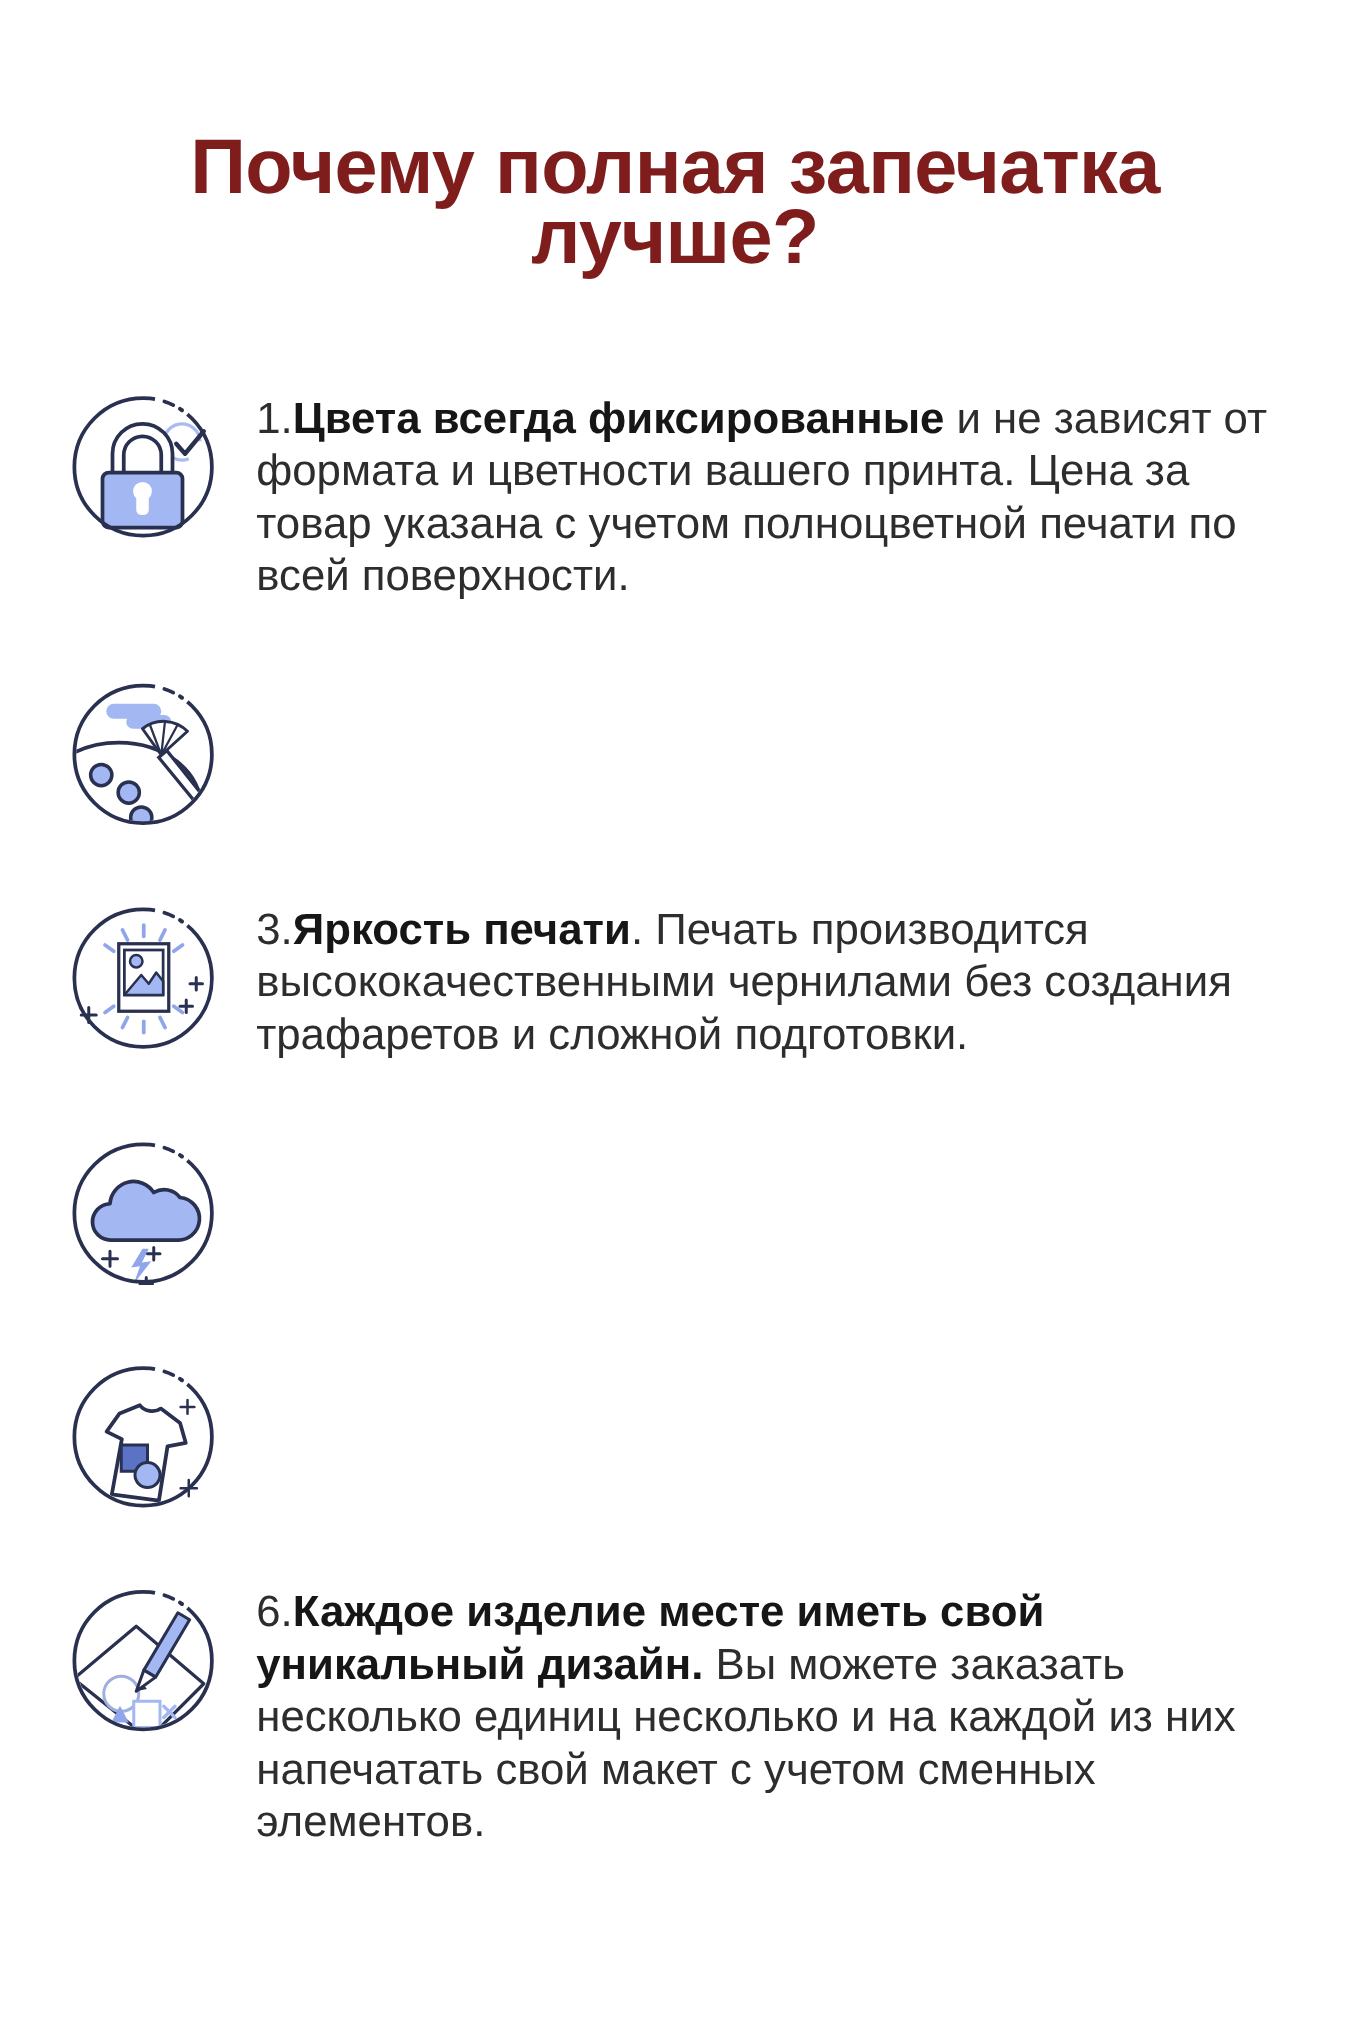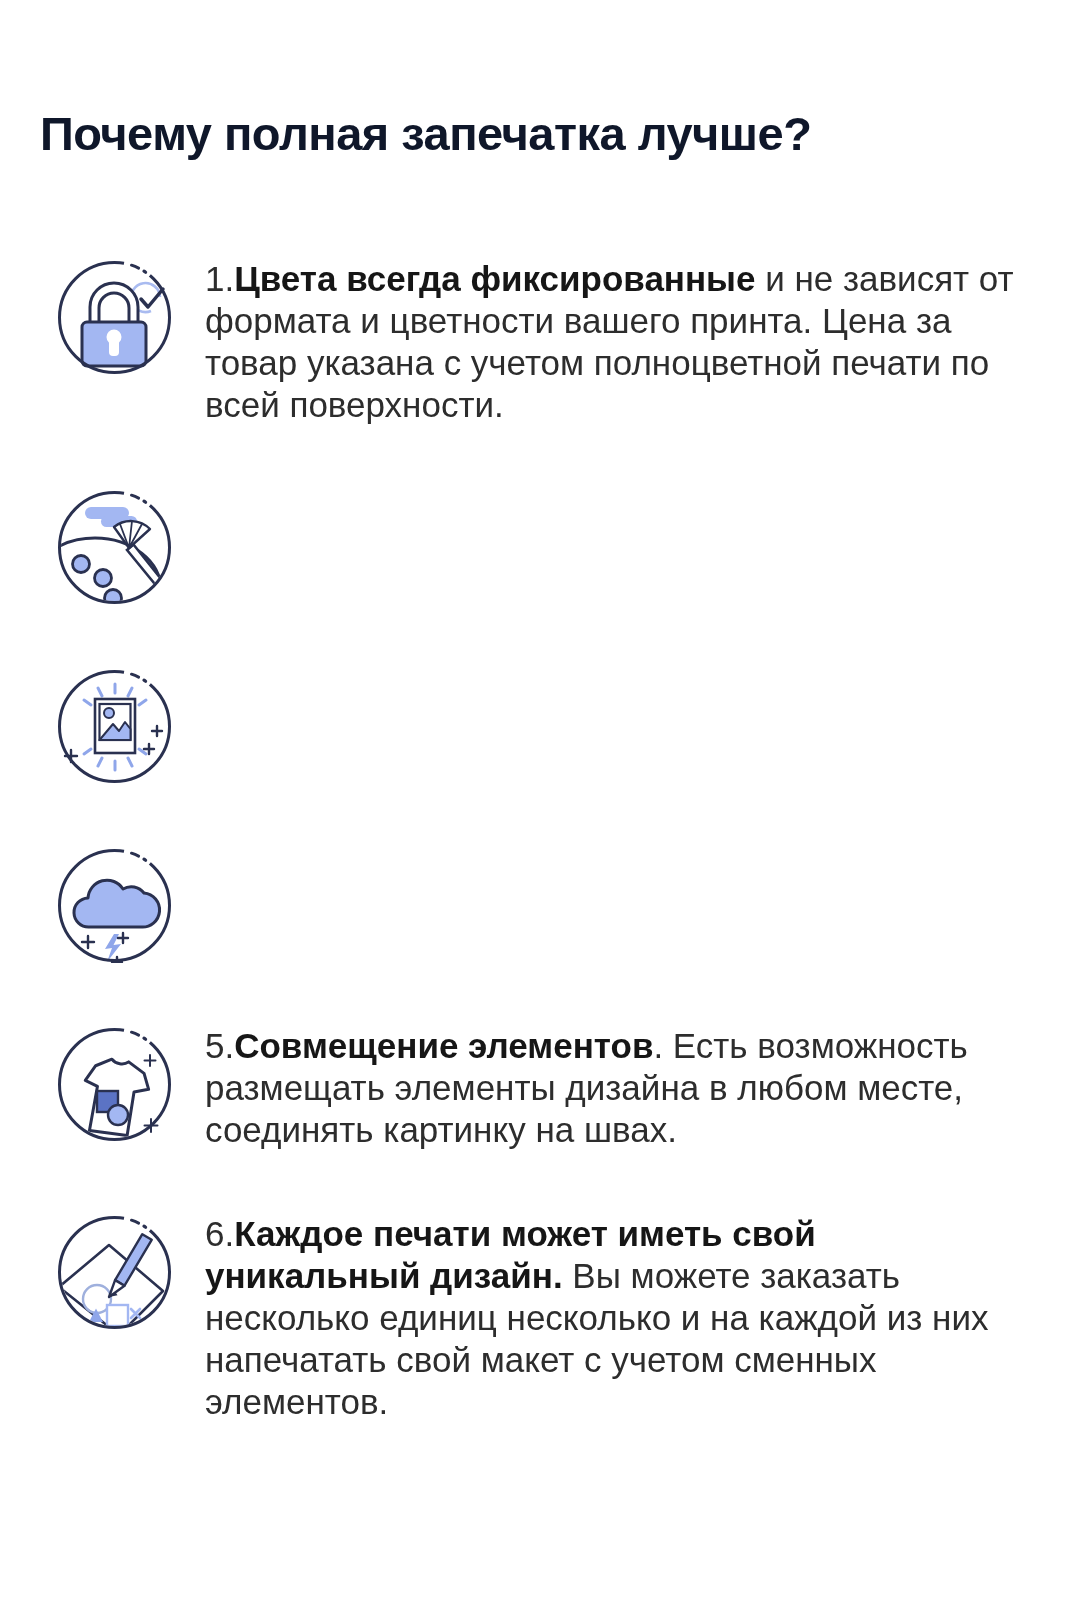--- a/index.html
+++ b/index.html
@@ -2,22 +2,22 @@
 <html lang="ru"><head>
 <meta charset="utf-8">
 <style>
   html,body{margin:0;padding:0;}
   body{
     width:1080px;height:1620px;background:#ffffff;overflow:hidden;
     font-family:"Liberation Sans",sans-serif;color:#2d2d2d;
   }
   .page{width:1080px;height:1620px;position:relative;}
   .title{
-    margin:106px 40px 0;
-    font-size:47px;line-height:56px;font-weight:bold;color:#0f172a;
+    margin:106px 40px 0;text-align:center;
+    font-size:62px;line-height:56px;font-weight:bold;color:#7f1d1d;
     letter-spacing:-0.5px;
   }
   .items{margin-top:96px;}
   .item{
     display:flex;align-items:flex-start;
     padding-left:57px;padding-right:22px;
     margin-bottom:62px;
   }
   .icon-wrap{flex:0 0 115px;width:115px;height:115px;margin-top:2px;}
   .icon-wrap svg{display:block;width:115px;height:115px;}
@@ -108,20 +108,21 @@
             <path d="M14 81 v12 M8 87 h12"></path>
             <path d="M92 75 v10 M87 80 h10"></path>
             <path d="M100 57 v10 M95 62 h10"></path>
           </g>
           <circle cx="57.5" cy="57.5" r="55" fill="none" stroke="#2a3150" stroke-width="3"></circle>
           <path d="M67 3.4 A 55 55 0 0 1 92.9 15.4" stroke="#ffffff" stroke-width="8" fill="none"></path>
           <path d="M74.5 5.2 A 55 55 0 0 1 81.6 8.1" stroke="#2a3150" stroke-width="3" fill="none" stroke-linecap="round"></path>
           <path d="M87 11.1 A 55 55 0 0 1 88.6 12.2" stroke="#2a3150" stroke-width="3.2" fill="none" stroke-linecap="round"></path>
         </svg>
       </div>
+      <p class="text"><span>3.</span><b>Яркость печати</b><span>. Печать производится высококачественными чернилами без создания трафаретов и сложной подготовки.</span></p>
     </div>
 
     <div class="item">
       <div class="icon-wrap">
         <svg viewBox="0 0 115 115" aria-label="storm-cloud-icon">
           <circle cx="57.5" cy="57.5" r="55" fill="#ffffff"></circle>
           <path d="M32 79 a14.5 14.5 0 0 1 -1 -29 a19 19 0 0 1 35 -9 a16 16 0 0 1 21 4 a13.5 13.5 0 0 1 -3 34 Z" fill="#a3b7f2" stroke="#2a3150" stroke-width="3" stroke-linejoin="round"></path>
           <path d="M57 86 L48 101 L55 100 L50 114 L64 96 L56.5 97 L62 86 Z" fill="#8fa6ea"></path>
           <g stroke="#2a3150" stroke-width="2.4" stroke-linecap="round">
             <path d="M31 88 v12 M25 94 h12"></path>
@@ -153,21 +154,20 @@
           <g stroke="#2a3150" stroke-width="2" stroke-linecap="round">
             <path d="M93 28 v11 M87.5 33.5 h11"></path>
             <path d="M94 92 v13 M87.5 98.5 h13"></path>
           </g>
           <circle cx="57.5" cy="57.5" r="55" fill="none" stroke="#2a3150" stroke-width="3"></circle>
           <path d="M67 3.4 A 55 55 0 0 1 92.9 15.4" stroke="#ffffff" stroke-width="8" fill="none"></path>
           <path d="M74.5 5.2 A 55 55 0 0 1 81.6 8.1" stroke="#2a3150" stroke-width="3" fill="none" stroke-linecap="round"></path>
           <path d="M87 11.1 A 55 55 0 0 1 88.6 12.2" stroke="#2a3150" stroke-width="3.2" fill="none" stroke-linecap="round"></path>
         </svg>
       </div>
-      <p class="text"><span>5.</span><b>Совмещение элементов</b><span>. Есть возможность размещать элементы дизайна в любом месте, соединять картинку на швах.</span></p>
     </div>
 
     <div class="item">
       <div class="icon-wrap">
         <svg viewBox="0 0 115 115" aria-label="pencil-sketch-icon">
           <defs>
               <clipPath id="clip6">
                 <circle cx="57.5" cy="57.5" r="53.5"></circle>
               </clipPath>
             </defs>
@@ -181,17 +181,17 @@
             <path d="M85.3 19.2 L94.7 24.8 L67.5 70.7 L58.1 65.1 Z" fill="#a3b7f2" stroke="#2a3150" stroke-width="2.4" stroke-linejoin="round"></path>
             <path d="M58.1 65.1 L67.5 70.7 L52 82 Z" fill="#ffffff" stroke="#2a3150" stroke-width="2.4" stroke-linejoin="round"></path>
             <path d="M52 82 L58.5 77.3 L60.5 80.2 Z" fill="#2a3150"></path>
           </g>
           <circle cx="57.5" cy="57.5" r="55" fill="none" stroke="#2a3150" stroke-width="3"></circle>
           <path d="M67 3.4 A 55 55 0 0 1 92.9 15.4" stroke="#ffffff" stroke-width="8" fill="none"></path>
           <path d="M74.5 5.2 A 55 55 0 0 1 81.6 8.1" stroke="#2a3150" stroke-width="3" fill="none" stroke-linecap="round"></path>
           <path d="M87 11.1 A 55 55 0 0 1 88.6 12.2" stroke="#2a3150" stroke-width="3.2" fill="none" stroke-linecap="round"></path>
         </svg>
       </div>
-      <p class="text"><span>6.</span><b>Каждое печати может иметь свой уникальный дизайн.</b><span> Вы можете заказать несколько единиц несколько и на каждой из них напечатать свой макет с учетом сменных элементов.</span></p>
+      <p class="text"><span>6.</span><b>Каждое изделие месте иметь свой уникальный дизайн.</b><span> Вы можете заказать несколько единиц несколько и на каждой из них напечатать свой макет с учетом сменных элементов.</span></p>
     </div>
 
   </div>
 </div>
 
 </body></html>

